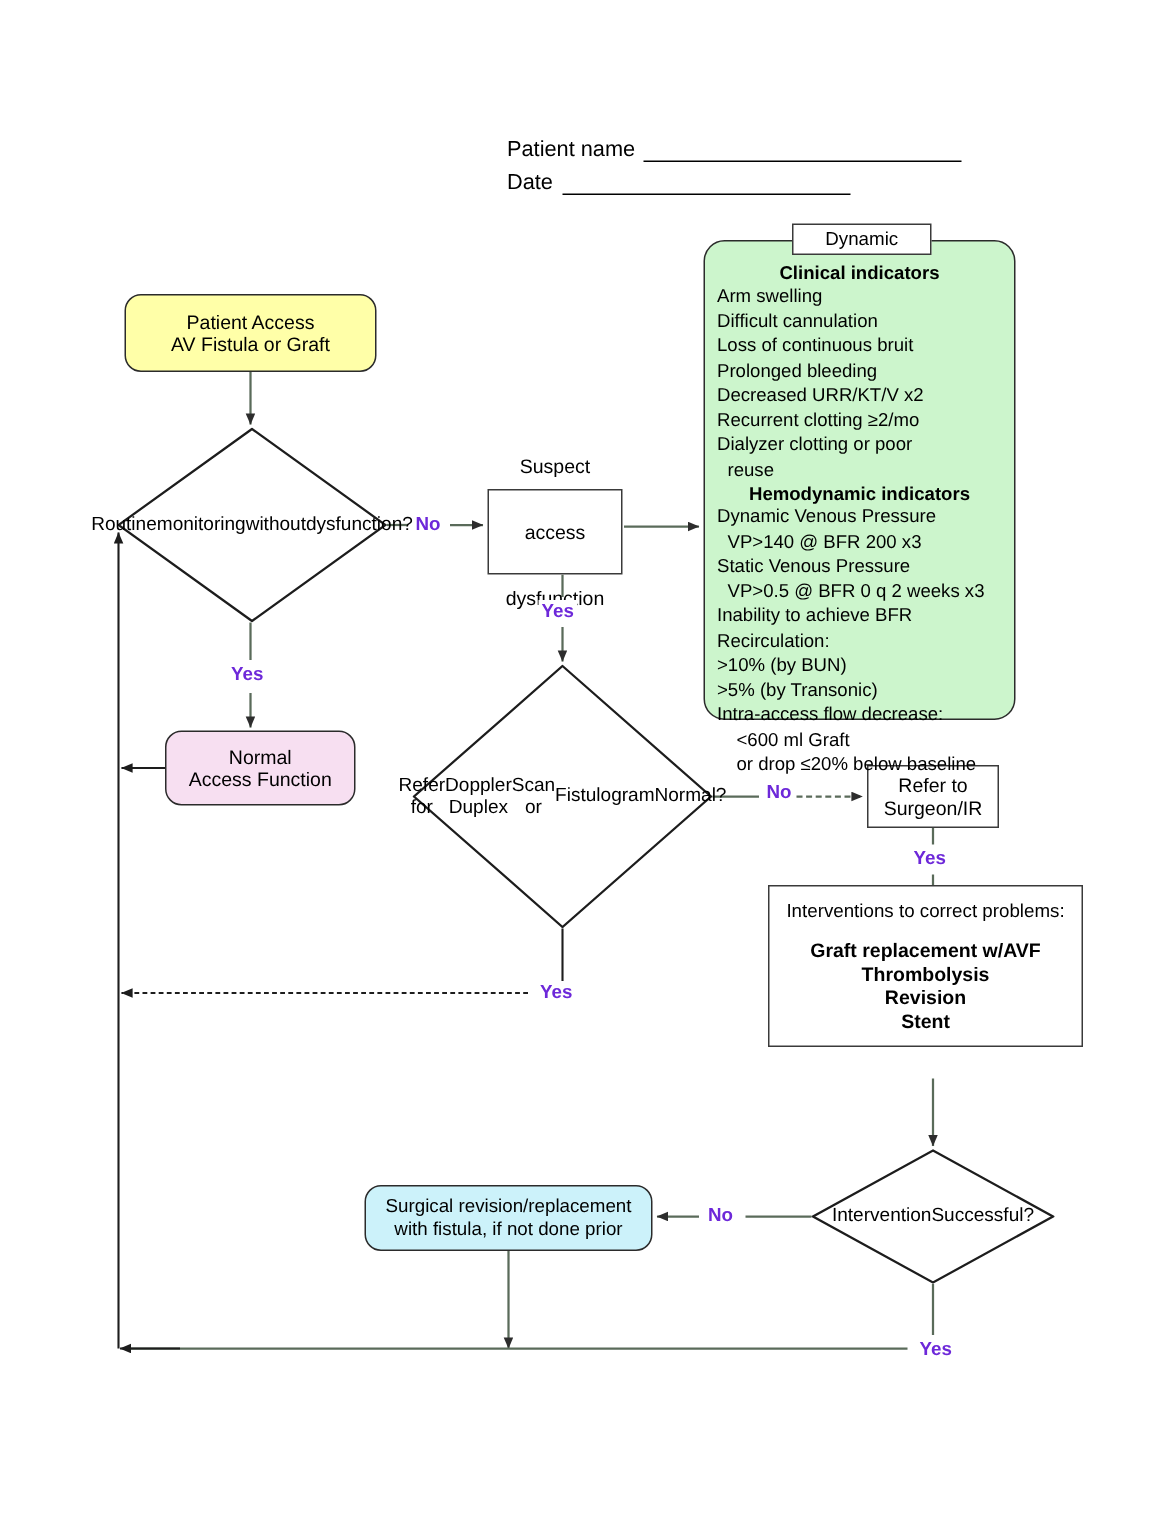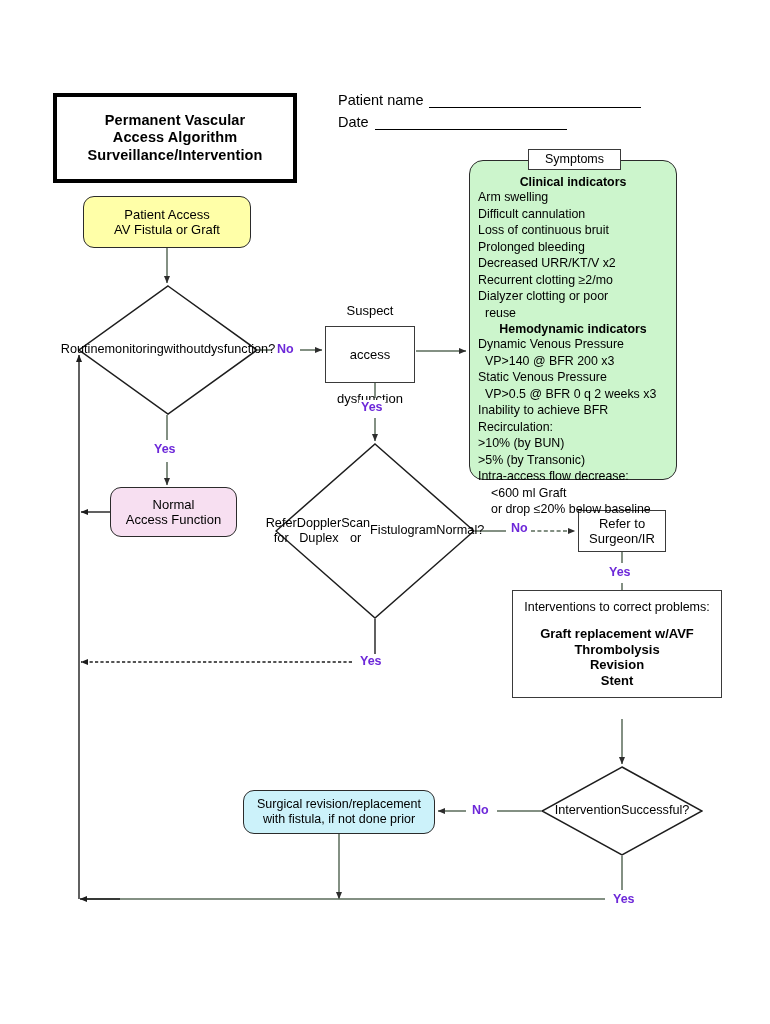--- a/index.html
+++ b/index.html
@@ -133,39 +133,34 @@
 
       <path d="M79,899 L79,355" marker-end="url(#ahd)"></path>
 
       <path d="M110,512 L81,512" marker-end="url(#ahd)"></path>
 
       <path d="M375,619 L375,662"></path>
       <path d="M352,662 L81,662" stroke-dasharray="3.2,2.2" marker-end="url(#ahd)"></path>
     </g>
   </svg>
 
-  <div class="node" id="title-block">
-    <span class="ln">Permanent Vascular</span>
-    <span class="ln">Access Algorithm</span>
-    <span class="ln">Surveillance/Intervention</span>
-  </div>
 
   <div id="form-fields">
     <div class="frow">
       <span class="flabel">Patient name</span>
       <span class="fline" id="line-name"></span>
     </div>
     <div class="frow">
       <span class="flabel">Date</span>
       <span class="fline" id="line-date"></span>
     </div>
   </div>
 
   <div class="node" id="symptoms-cap">
-    <span>Symptoms</span>
+    <span>Dynamic</span>
   </div>
 
   <div id="symptoms-panel">
     <div class="sect">Clinical indicators</div>
     <ul>
       <li>Arm swelling</li>
       <li>Difficult cannulation</li>
       <li>Loss of continuous bruit</li>
       <li>Prolonged bleeding</li>
       <li>Decreased URR/KT/V x2</li>

